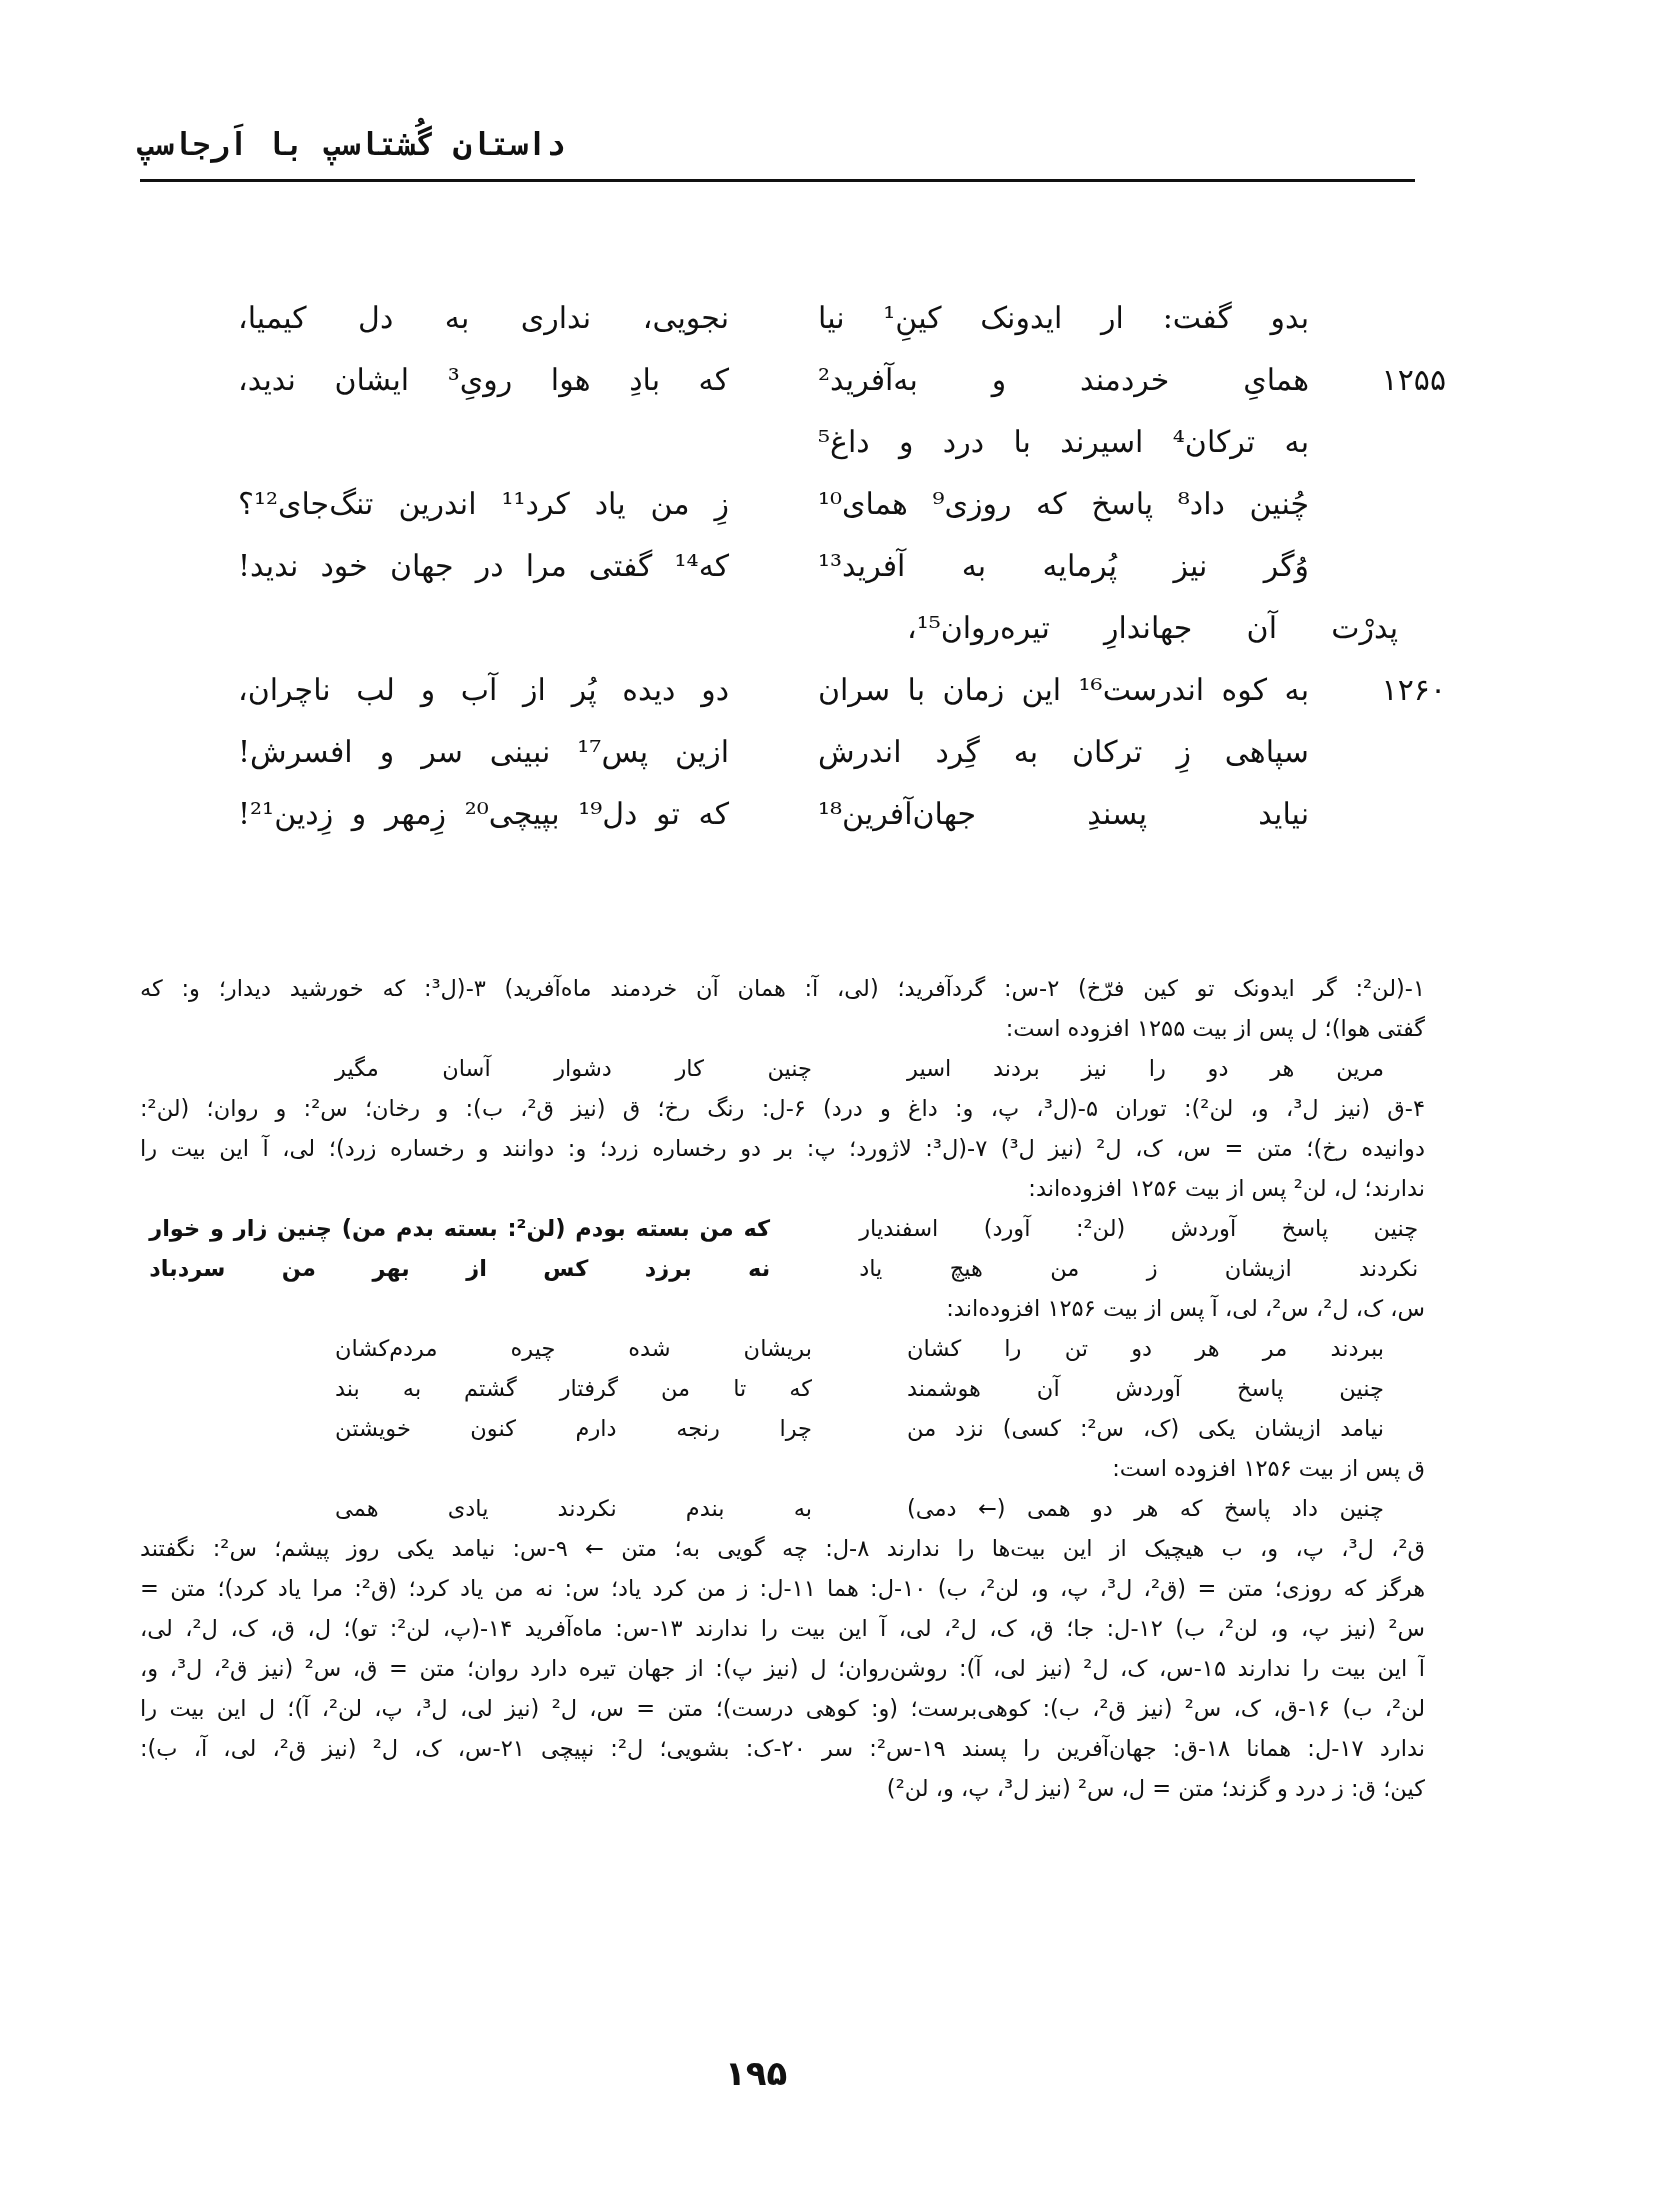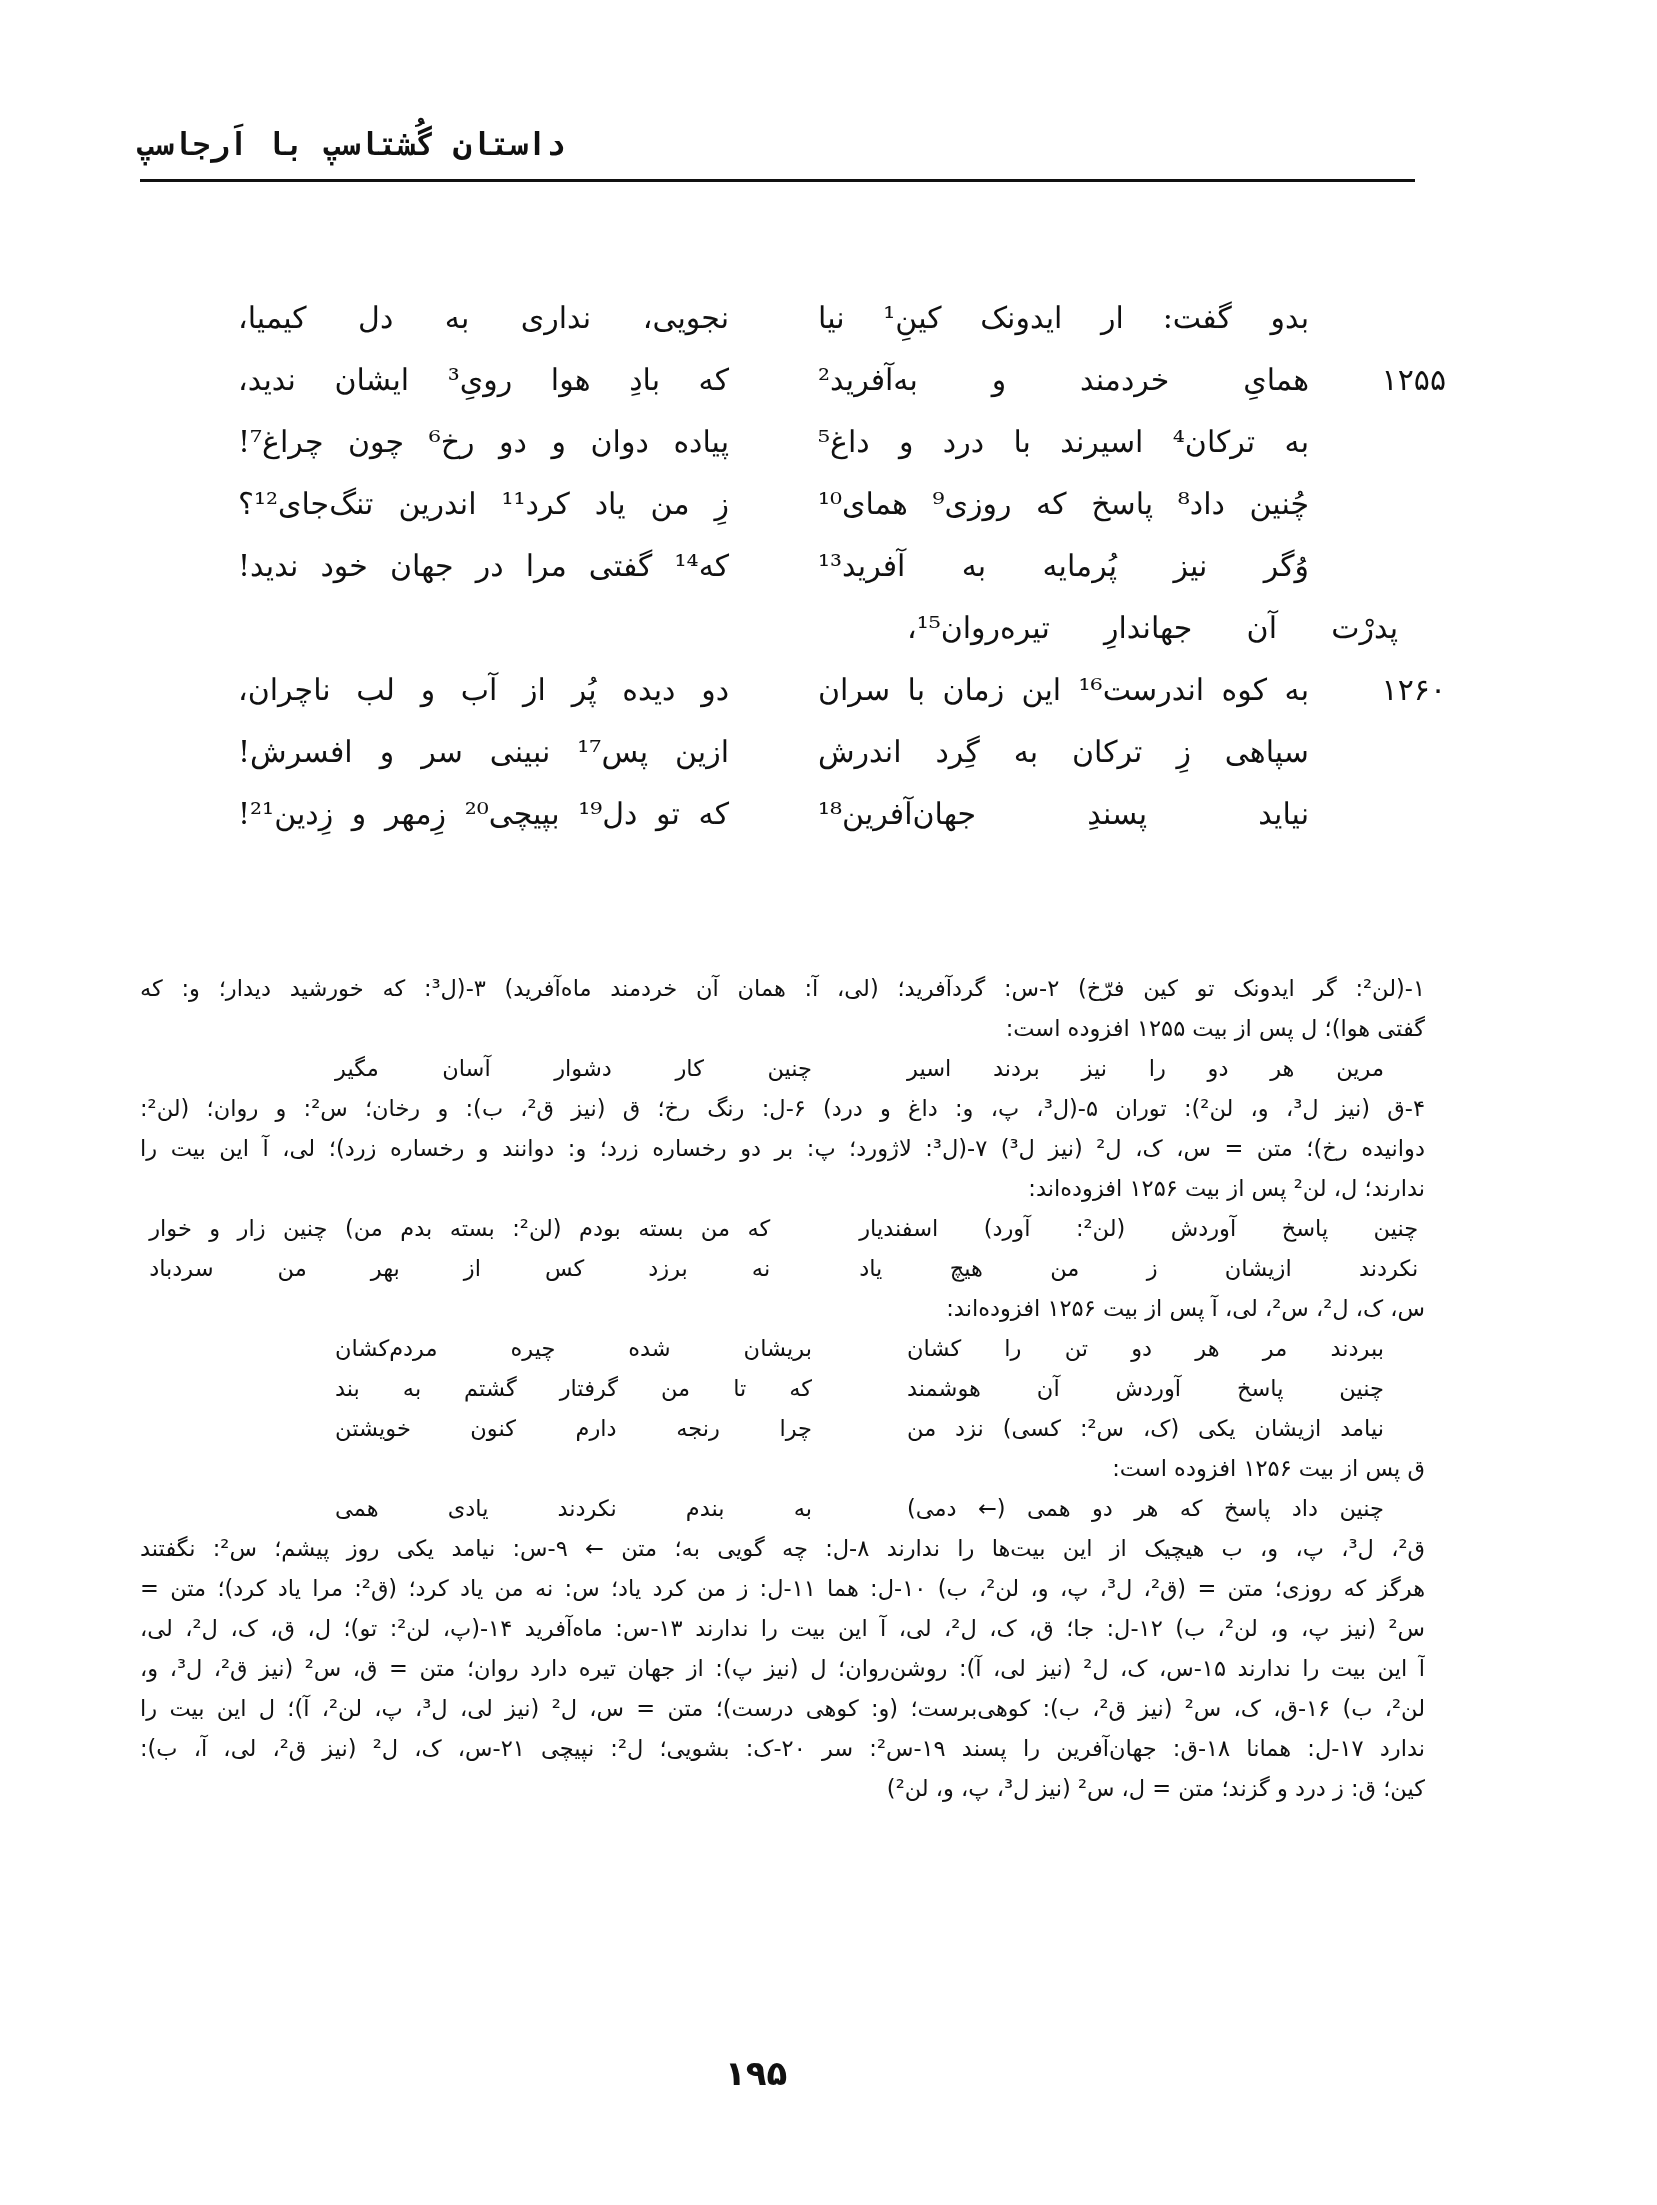--- a/index.html
+++ b/index.html
@@ -43,21 +43,21 @@
       font-size: 22.5px; line-height: 40px; text-align: justify;
     }
     .fn-line { display: block; white-space: nowrap; overflow: hidden; text-align: justify; text-align-last: justify; }
     .fn-line.short { text-align-last: right; }
     .fn-verse {
       display: flex; flex-direction: row; white-space: nowrap;
     }
     .fn-verse .h { width: 477px; text-align: justify; text-align-last: justify; }
     .fn-verse .h.a { margin-right: 41px; margin-left: 95px; }
     .fn-verse.wide .h.a { margin-right: 6.8px; margin-left: 89px; width: 559px; }
-    .fn-verse.wide .h.b { width: 621px; }
+    .fn-verse.wide .h.b { width: 621px; font-weight: bold; }
     .page-number {
       position: absolute; left: 725px; top: 2053px; width: 89px; text-align: left;
       font-family: "DejaVu Sans", sans-serif; font-weight: bold; font-size: 34px;
     }
   </style>
 </head>
 <body>
 
 <div class="page-header">
   <span class="running-title">داستان گُشتاسپ با اَرجاسپ</span>
@@ -71,21 +71,20 @@
     <span class="hemistich second">نجویی، نداری به دل کیمیا،</span>
   </div>
   <div class="couplet">
     <span class="verse-num">۱۲۵۵</span>
     <span class="hemistich first">همایِ خردمند و به‌آفرید²</span>
     <span class="hemistich second">که بادِ هوا رویِ³ ایشان ندید،</span>
   </div>
   <div class="couplet">
     <span class="verse-num"></span>
     <span class="hemistich first">به ترکان⁴ اسیرند با درد و داغ⁵</span>
-    <span class="hemistich second">پیاده دوان و دو رخ⁶ چون چراغ⁷!</span>
   </div>
   <div class="couplet">
     <span class="verse-num"></span>
     <span class="hemistich first">چُنین داد⁸ پاسخ که روزی⁹ همای¹⁰</span>
     <span class="hemistich second">زِ من یاد کرد¹¹ اندرین تنگ‌جای¹²؟</span>
   </div>
   <div class="couplet">
     <span class="verse-num"></span>
     <span class="hemistich first">وُگر نیز پُرمایه به آفرید¹³</span>
     <span class="hemistich second">که¹⁴ گفتی مرا در جهان خود ندید!</span>

